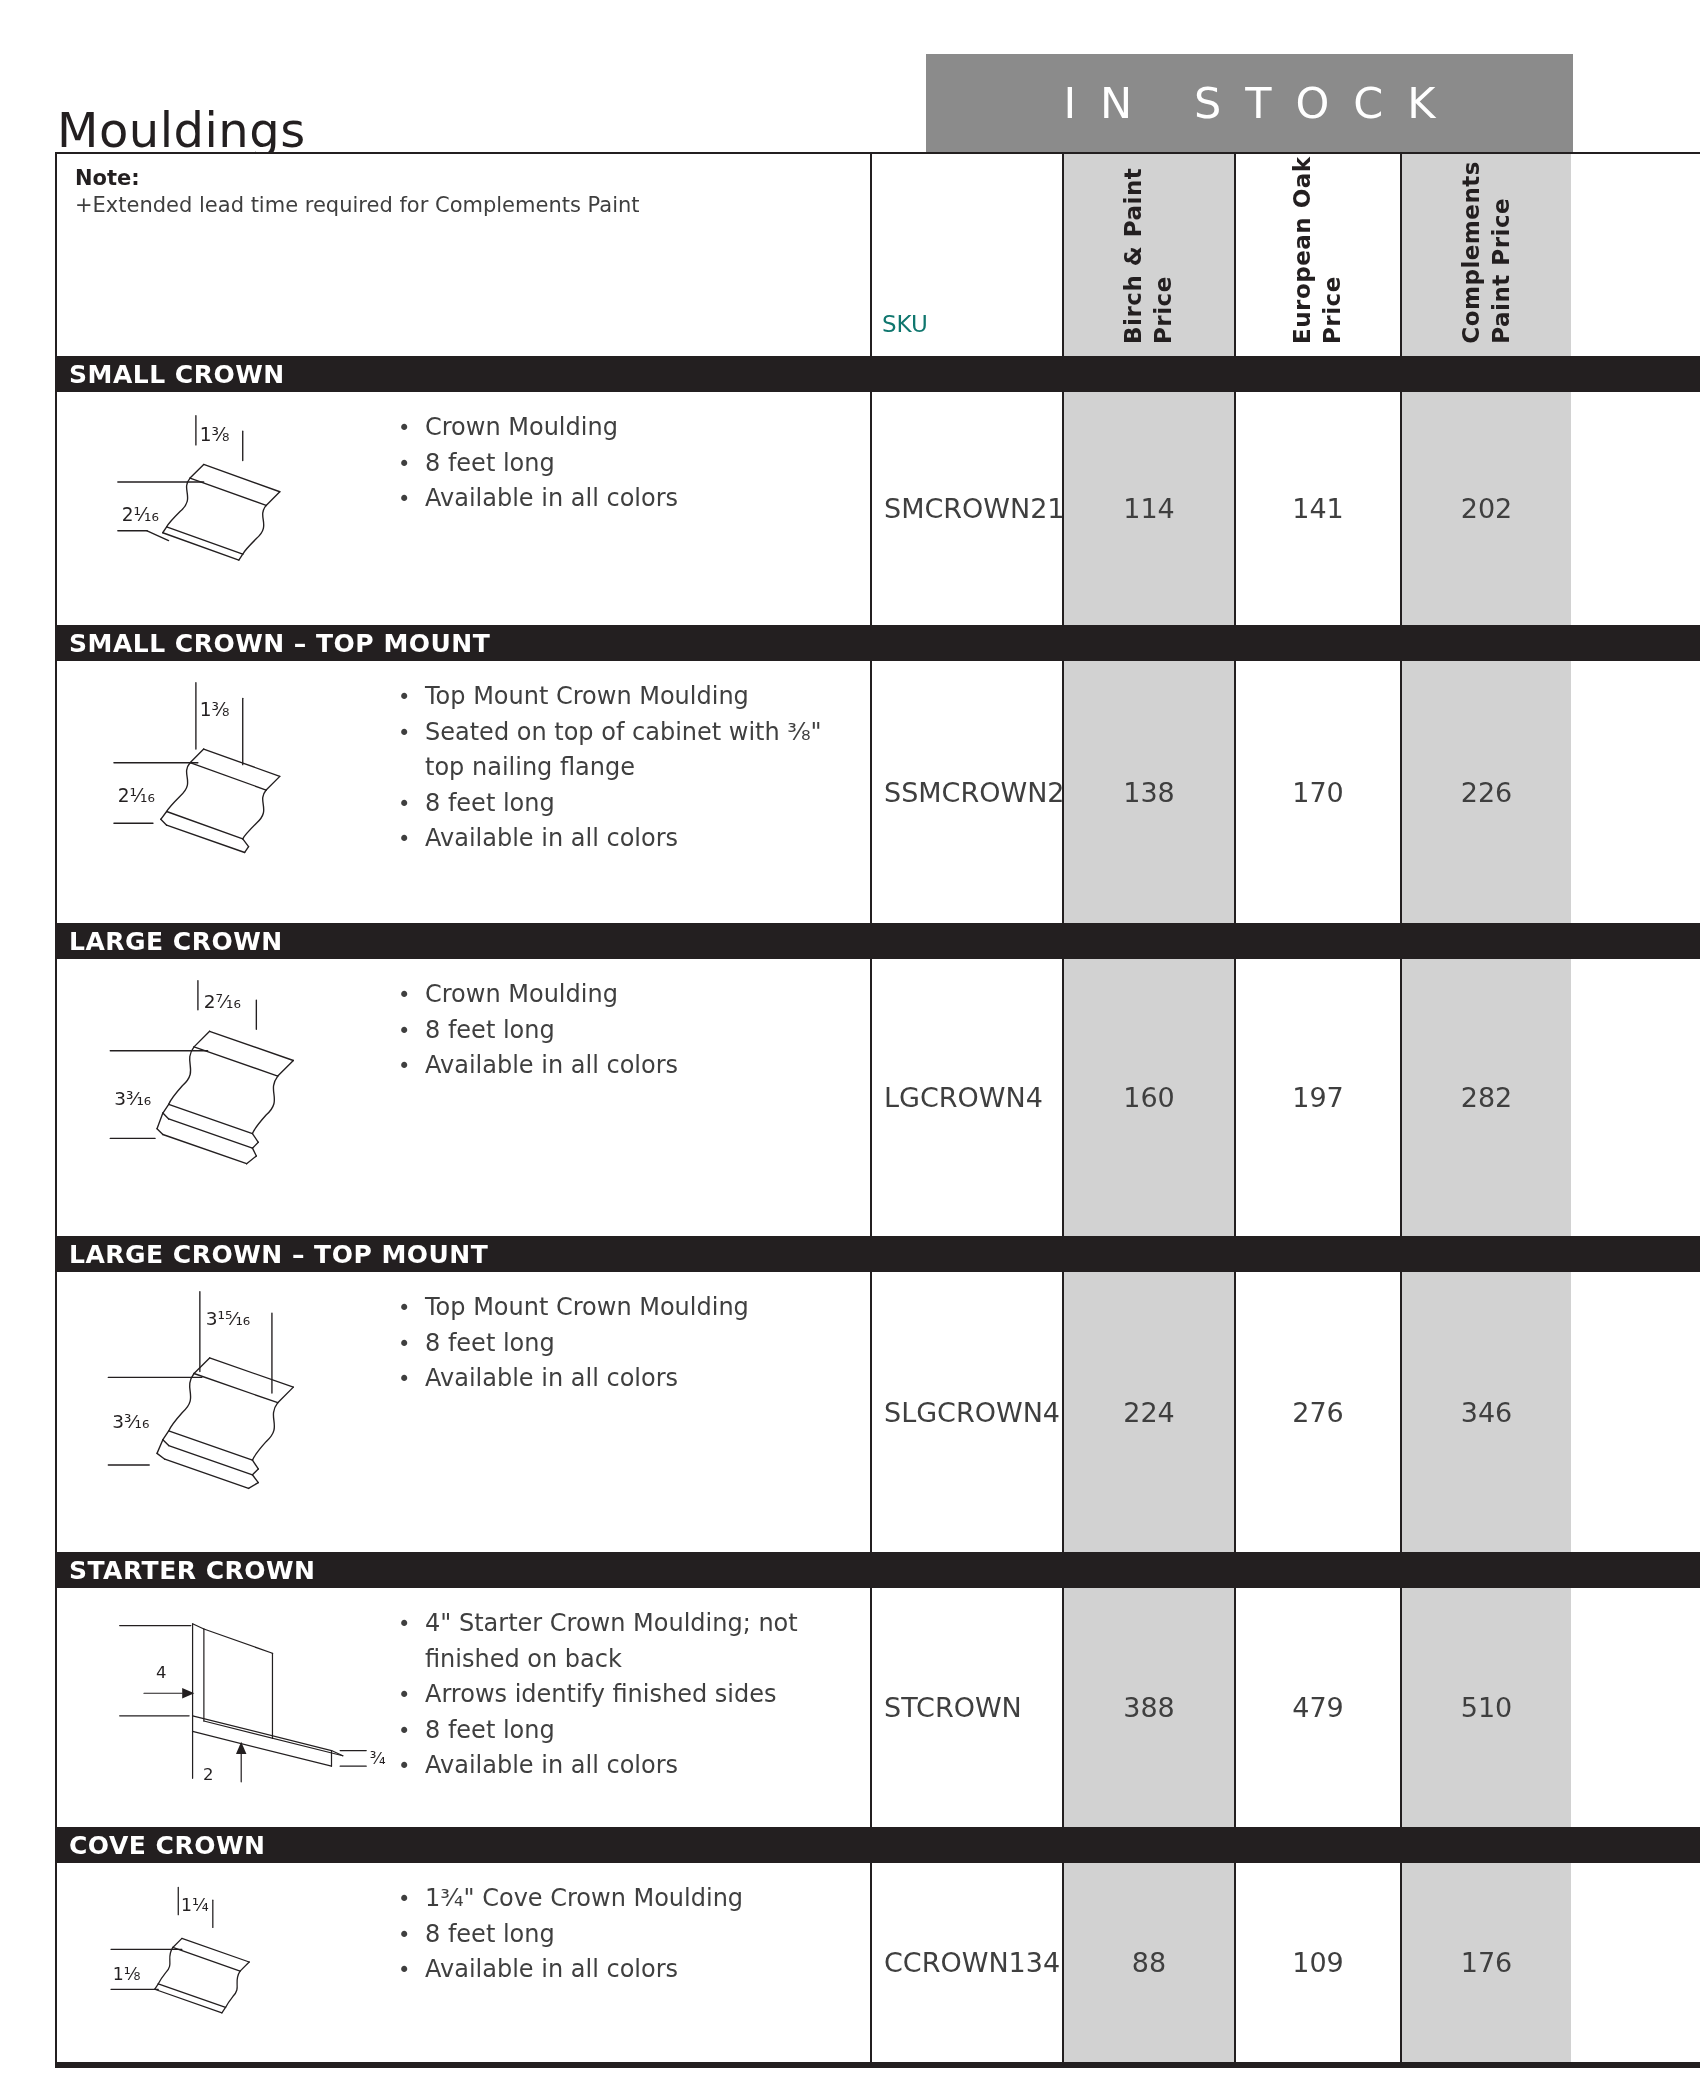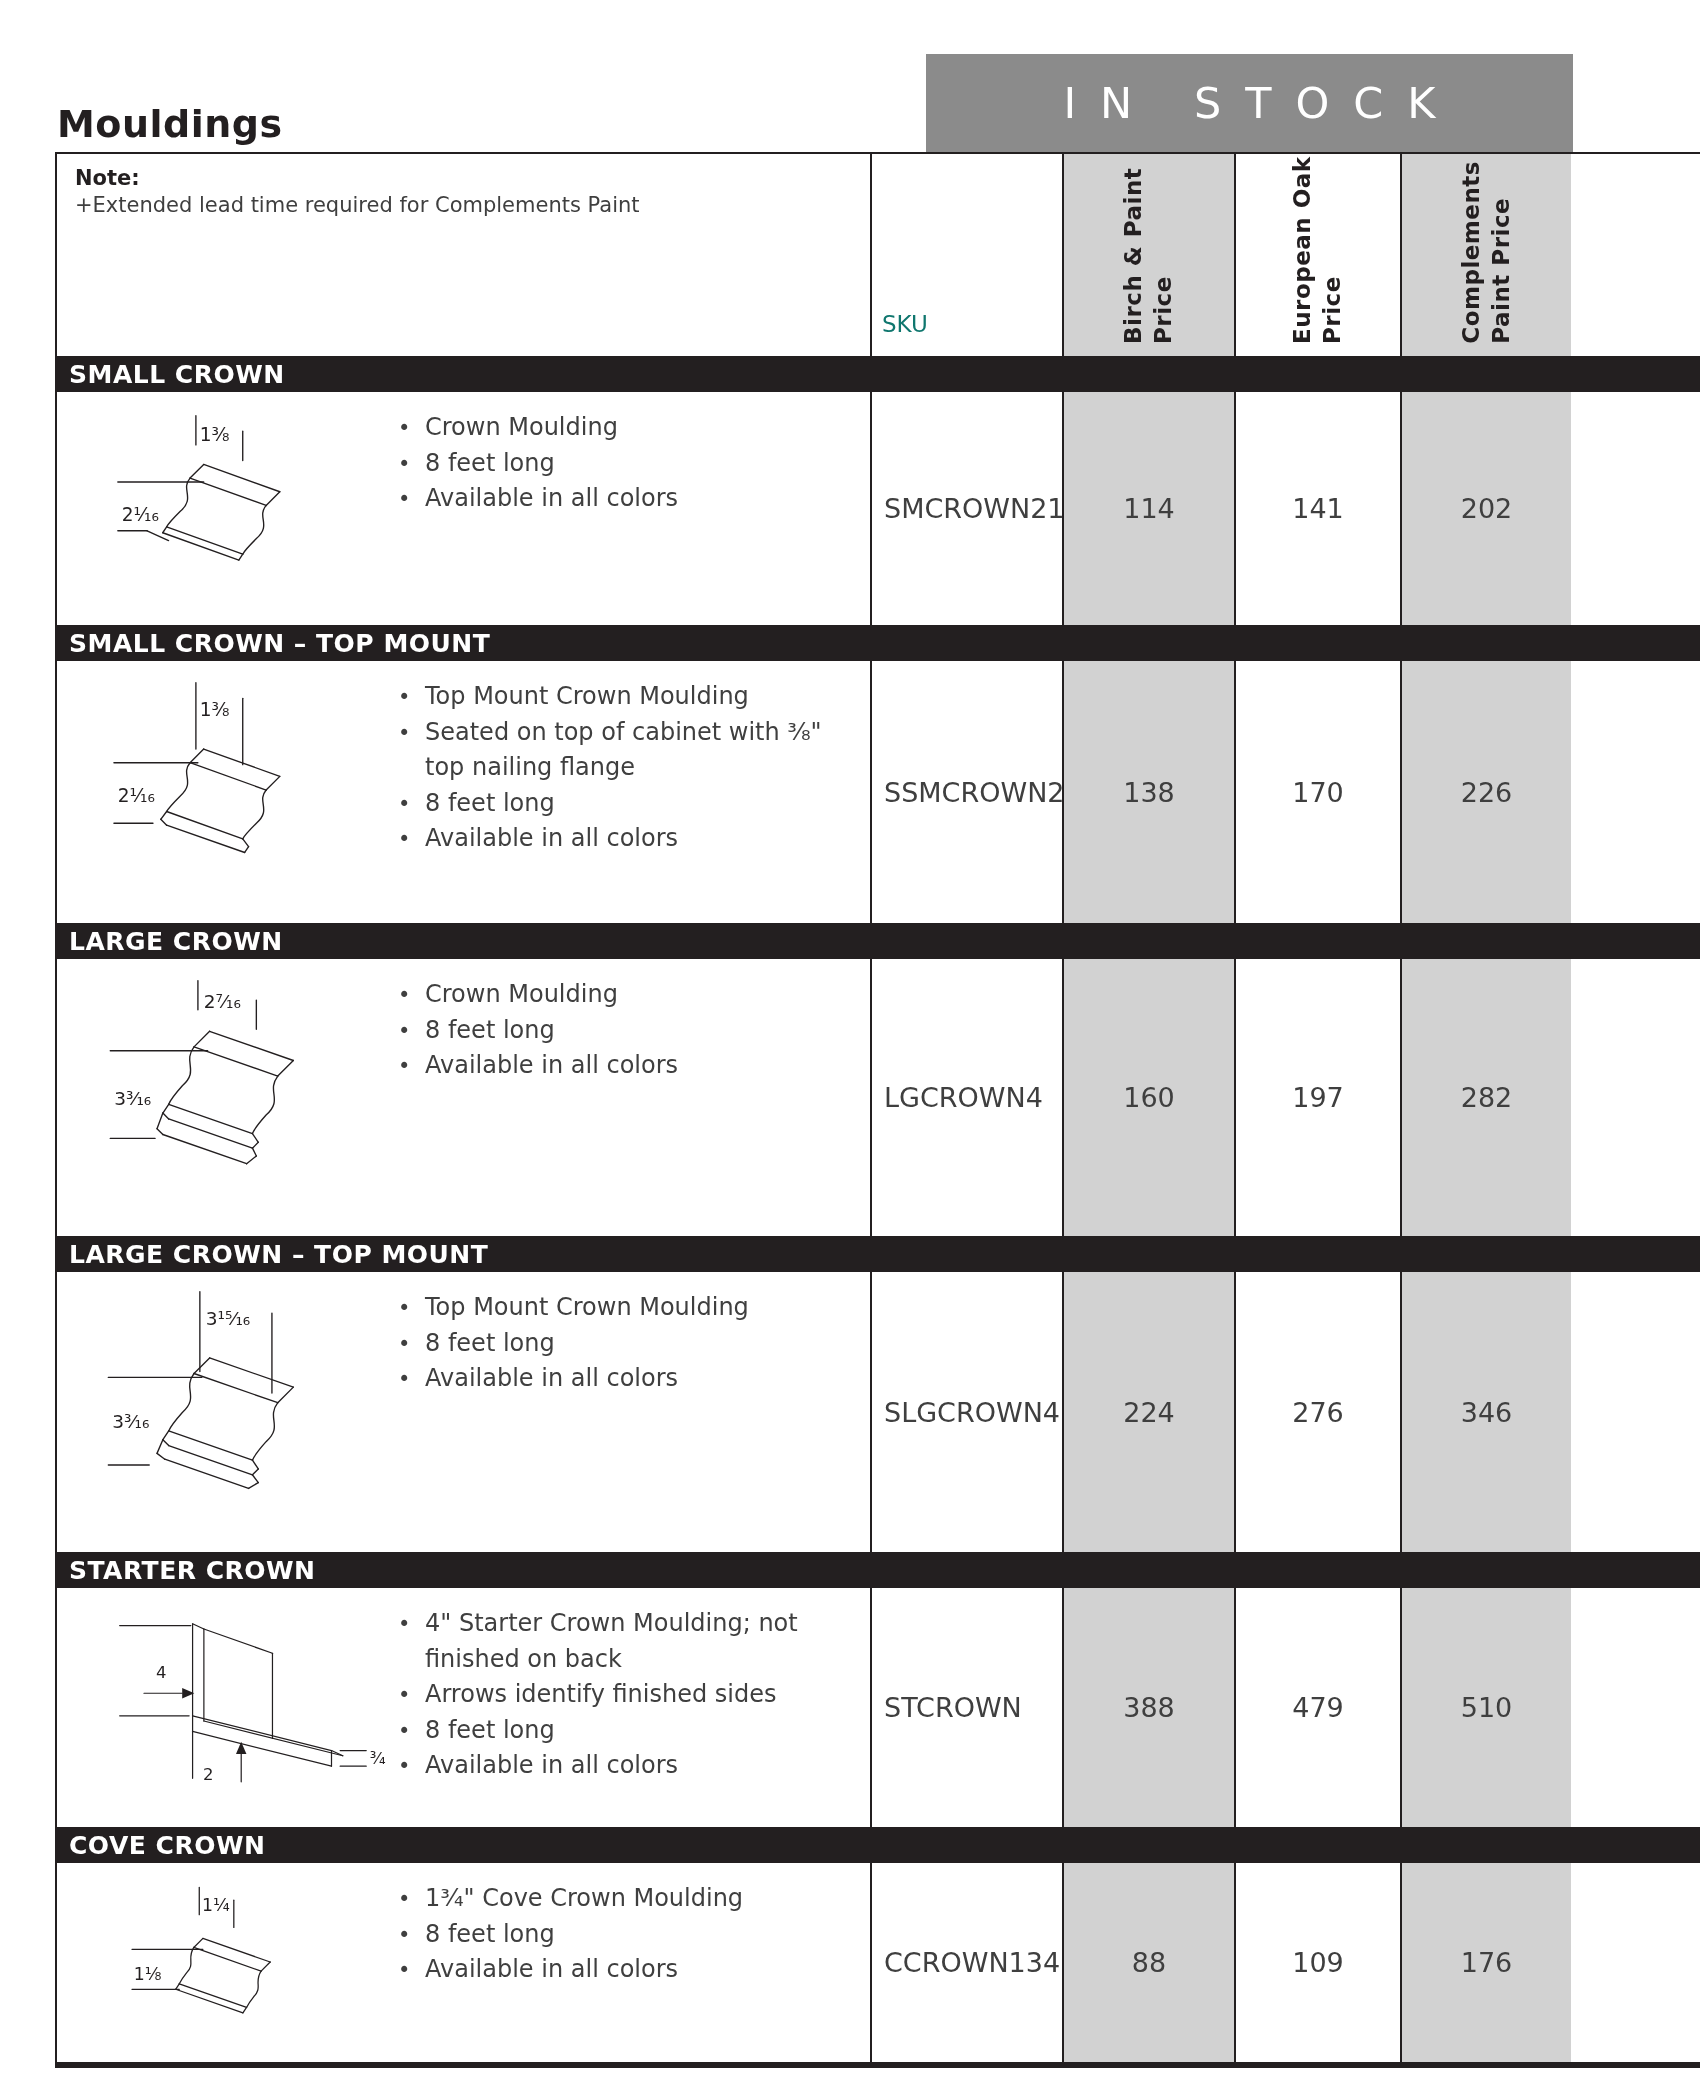--- a/index.html
+++ b/index.html
@@ -1,20 +1,20 @@
 <!DOCTYPE html>
 <html><head>
 <meta charset="utf-8">
 <style>
   html,body{margin:0;padding:0;background:#ffffff;}
   .page{
     position:relative;width:1700px;height:2079px;background:#fff;
     font-family:"DejaVu Sans","Liberation Sans",sans-serif;color:#231f20;overflow:hidden;
   }
-  .title{position:absolute;left:57px;top:102px;font-size:38px;font-weight:bold;letter-spacing:0.5px;}
+  .title{position:absolute;left:57px;top:102px;font-size:48px;font-weight:normal;letter-spacing:0.5px;}
   .banner{
     position:absolute;left:926px;top:54px;width:647px;height:98px;background:#8b8b8b;
     color:#ffffff;display:flex;align-items:center;justify-content:center;
     font-size:43px;font-weight:400;letter-spacing:24px;text-indent:24px;
   }
   .table{
     position:absolute;left:55px;top:152px;width:1656px;
     border:2px solid #231f20;border-bottom:6px solid #231f20;box-sizing:border-box;background:#fff;
   }
   .trow{display:flex;width:100%;}
@@ -37,21 +37,21 @@
     font-size:23px;font-weight:bold;line-height:1.3;white-space:pre-line;letter-spacing:0.5px;color:#231f20;
   }
   
   .secbar{
     height:36px;background:#231f20;color:#ffffff;display:flex;align-items:center;
     padding-left:12px;font-size:25px;font-weight:bold;letter-spacing:0.5px;box-sizing:border-box;
   }
   
   .r1{height:233px;} .r2{height:262px;} .r3{height:277px;} .r4{height:280px;border-radius:13px;} .r5{height:239px;} .r6{height:199px;}
   .desc{display:flex;}
-  .draw{width:335px;flex:none;padding:8px 0 16px 14px;box-sizing:border-box;text-align:right;}
+  .draw{width:335px;flex:none;padding:8px 0 16px 14px;box-sizing:border-box;}
   .bullets{list-style:none;margin:0;padding:18px 26px 0 6px;font-size:24px;color:#3f3f3f;}
   .bullets li{display:flex;line-height:1.48;}
   .dot{width:27px;flex:none;font-size:21px;padding-top:3px;color:#3f3f3f;}
   .valcell{display:flex;align-items:center;font-size:27px;color:#3f3f3f;}
   .skucell{padding-left:12px;}
   .pricecell{justify-content:center;}
   
   .dwg{stroke:#231f20;stroke-width:1.4;fill:none;stroke-linecap:round;stroke-linejoin:round;}
   .dim{font-size:19px;fill:#231f20;stroke:none;font-family:"DejaVu Sans",sans-serif;}
   .arr{fill:#231f20;stroke:none;}

